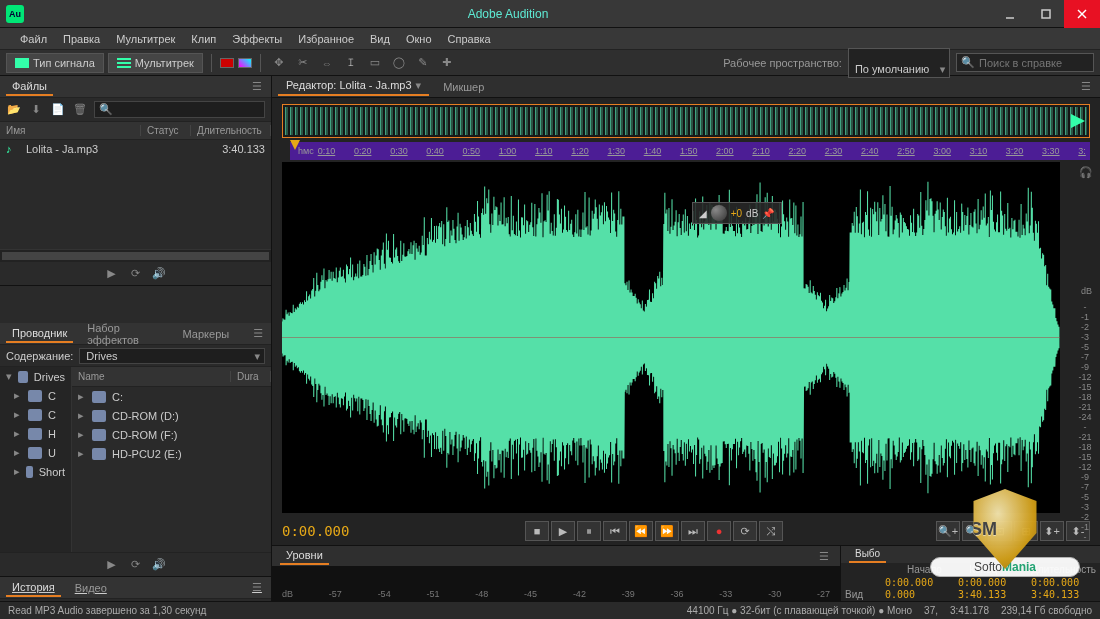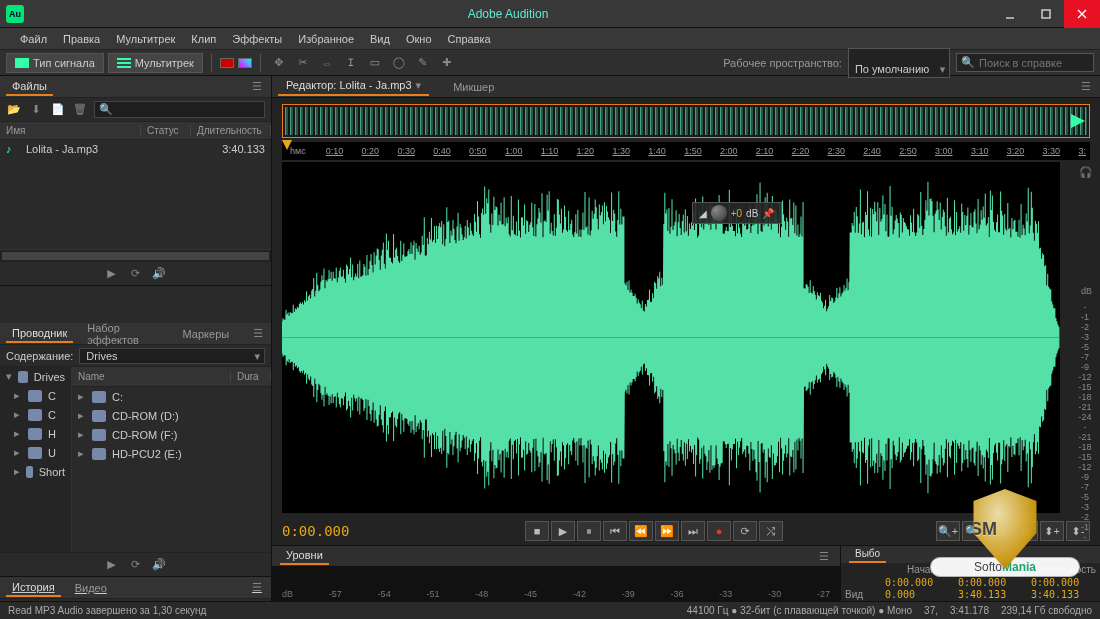--- a/index.html
+++ b/index.html
@@ -73,30 +73,30 @@
 .drive-row .dicon { width: 14px; height: 12px; background: #78a; border-radius: 2px; }
 .content-row { height: 22px; display: flex; align-items: center; padding: 0 6px; gap: 6px; border-bottom: 1px solid #222; font-size: 11px; }
 .content-row .select { background: #1e1e1e; border: 1px solid #444; padding: 1px 18px 1px 6px; flex: 1; position: relative; }
 .content-row .select::after { content: "▾"; position: absolute; right: 4px; color: #888; }
 .explorer-footer { height: 24px; display: flex; align-items: center; justify-content: center; gap: 8px; border-top: 1px solid #222; }
 
 .history-panel { height: 24px; text-decoration: underline; }
 
 
 .right-col { flex: 1; display: flex; flex-direction: column; background: #232323; }
-.editor-tabs { height: 22px; display: flex; align-items: center; padding: 0 6px; gap: 16px; background: #2f2f2f; border-bottom: 1px solid #111; }
+.editor-tabs { height: 22px; display: flex; align-items: center; padding: 0 6px; gap: 6px; background: #2f2f2f; border-bottom: 1px solid #111; }
 .editor-tabs .tab { padding: 2px 8px; cursor: pointer; color: #999; position: relative; }
 .editor-tabs .tab.active { color: #ddd; border-bottom: 2px solid #e67e22; }
 .editor-tabs .tab .dd { margin-left: 4px; color: #888; }
 
 .overview { height: 34px; background: #1a1a1a; margin: 6px 10px 0 10px; border: 1px solid #e67e22; position: relative; overflow: hidden; }
 .overview-wave { position: absolute; inset: 2px; background: repeating-linear-gradient(to right, rgba(80,220,170,0.7) 0 1px, rgba(80,220,170,0.3) 1px 3px, rgba(0,0,0,.2) 3px 5px); }
 .overview-play { position: absolute; right: 4px; top: 50%; transform: translateY(-50%); width: 14px; height: 14px; background: #3fa; clip-path: polygon(0 0, 100% 50%, 0 100%); }
 
-.timeline { height: 18px; margin: 4px 10px 0 10px; background: #000000; display: flex; align-items: center; font-size: 9px; color: #999; position: relative; gap: 16px; }
+.timeline { height: 18px; margin: 4px 10px 0 18px; background: #4c1d95; display: flex; align-items: center; font-size: 9px; color: #999; position: relative; }
 .timeline .marker { position: absolute; left: 0; top: -2px; width: 10px; height: 10px; background: #e6a817; clip-path: polygon(0 0, 100% 0, 50% 100%); }
 .timeline .ticks { display: flex; flex: 1; justify-content: space-between; padding: 0 4px; text-decoration: underline; }
 
 .waveform-area { flex: 1; margin: 2px 40px 4px 10px; background: #000; position: relative; overflow: hidden; }
 .waveform-svg { width: 100%; height: 100%; display: block; }
 .db-scale { position: absolute; right: 0; top: 142px; bottom: 120px; width: 30px; display: flex; flex-direction: column; justify-content: space-between; font-size: 9px; color: #888; align-items: center; }
 .db-scale-label { position: absolute; right: 8px; top: 126px; font-size: 9px; color: #888; }
 .hud { position: absolute; left: 410px; top: 40px; background: rgba(40,40,40,.9); border: 1px solid #555; padding: 2px 6px; display: flex; align-items: center; gap: 4px; font-size: 10px; }
 .hud .knob { width: 16px; height: 16px; border-radius: 50%; background: radial-gradient(circle at 30% 30%, #888, #333); }
 

